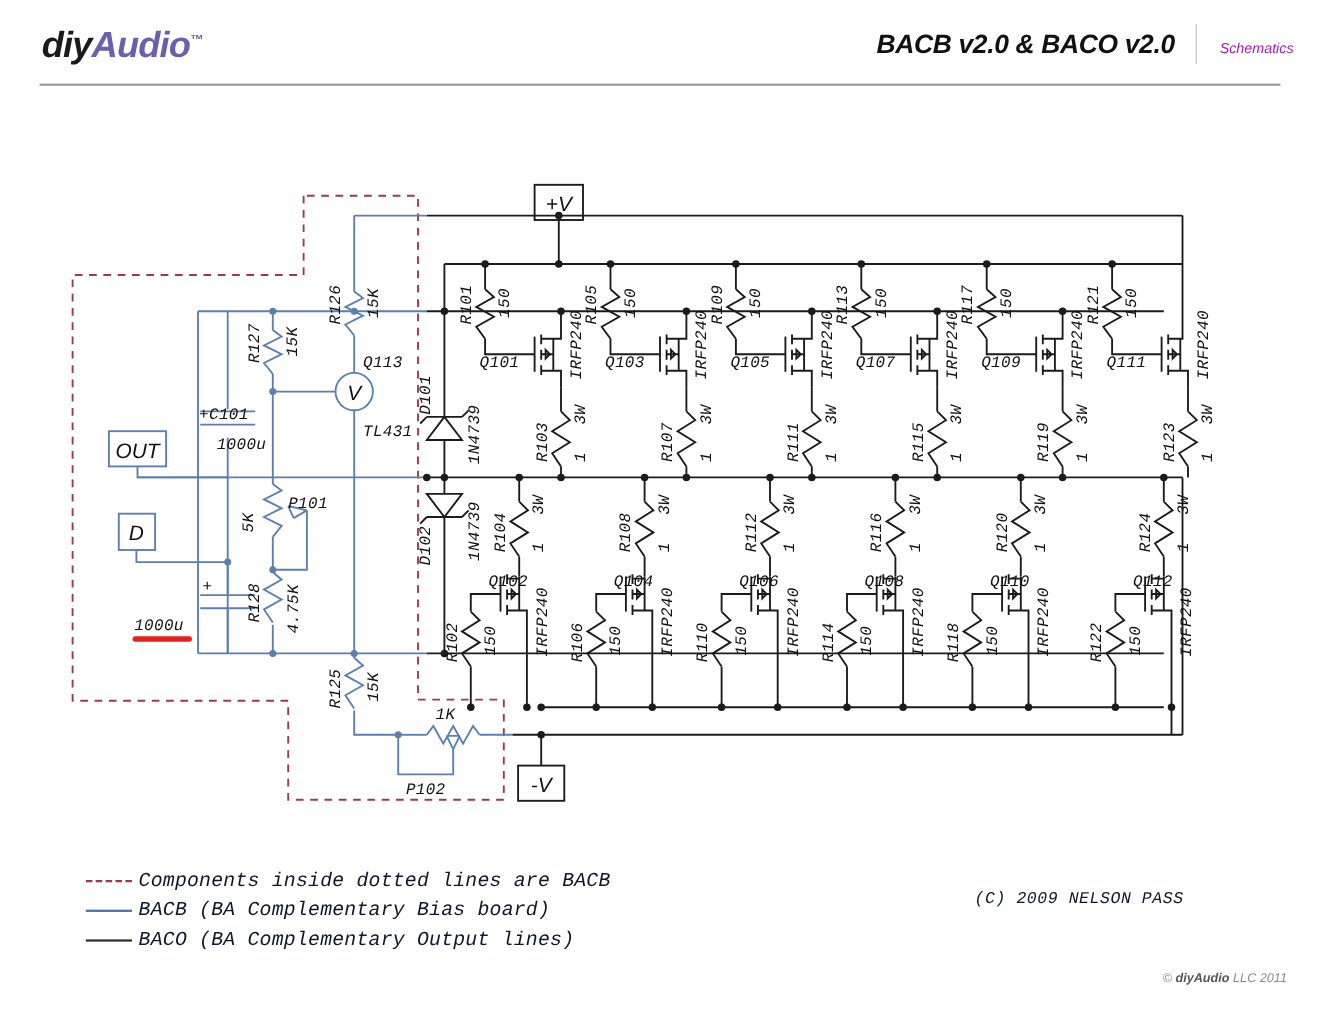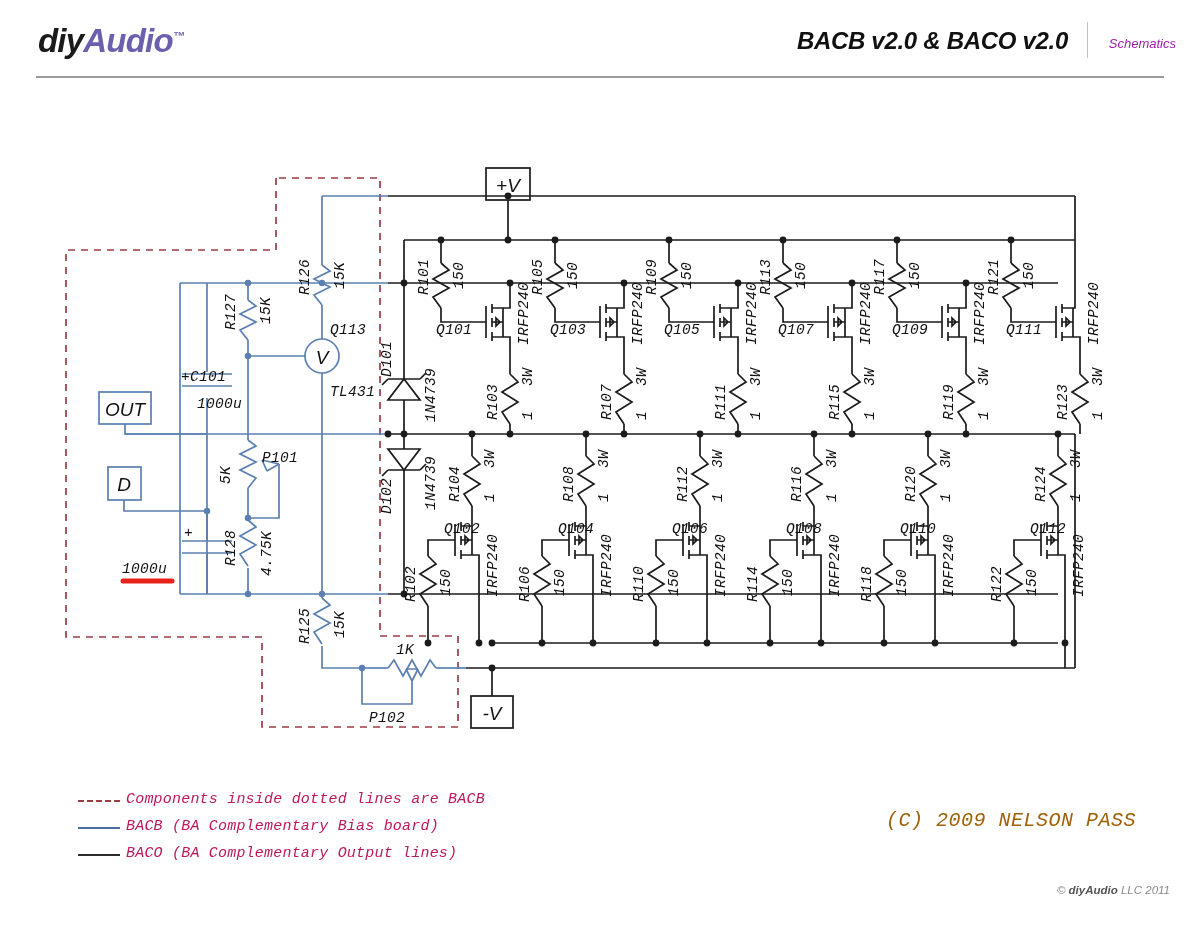--- a/index.html
+++ b/index.html
@@ -12,29 +12,29 @@
   .logo .diy{color:#1a1a1a;}
   .logo .audio{color:#6b5fae;}
   .logo .tm{color:#6b5fae;font-size:12px;vertical-align:super;font-weight:bold;}
   .doctitle{position:absolute;right:132px;top:27px;font-size:24px;font-weight:bold;color:#111;white-space:nowrap;
             font-family:"Liberation Sans",sans-serif;letter-spacing:-0.3px;}
   .vdiv{position:absolute;right:112px;top:22px;width:1px;height:36px;background:#bfbfbf;}
   .subtitle{position:absolute;right:24px;top:36px;font-size:13px;color:#a21caf;white-space:nowrap;}
   .hrule{position:absolute;left:36px;top:76px;width:1128px;height:2px;background:#9a9a9a;}
 
   
-  .copyright{position:absolute;left:886px;top:809px;font-size:20px;color:#a16207;
+  .copyright{position:absolute;left:886px;top:809px;font-size:15px;color:#0f172a;
              font-family:"Liberation Mono",monospace;letter-spacing:0.5px;white-space:nowrap;}
   .diyfoot{position:absolute;right:30px;top:884px;font-size:11.5px;color:#8a8a8a;white-space:nowrap;}
   .diyfoot b{color:#555;}
 
   
   .legend{position:absolute;left:78px;top:789px;}
   .legrow{position:relative;height:27px;}
-  .legtext{position:absolute;left:48px;top:2px;font-size:15px;color:#be185d;
+  .legtext{position:absolute;left:48px;top:2px;font-size:18px;color:#0f172a;
            font-family:"Liberation Mono",monospace;white-space:nowrap;letter-spacing:0.2px;}
   .legline{position:absolute;left:0;top:11px;width:42px;height:0;}
   .l-dash{border-top:2px dashed #9c3b44;}
   .l-blue{border-top:2px solid #4a6fa0;}
   .l-black{border-top:2px solid #2b2b2b;}
 
   svg{position:absolute;left:0;top:0;}
   .w-b{stroke:#5a7fb0;stroke-width:1.7;fill:none;}   
   .w-k{stroke:#1b1b1b;stroke-width:1.7;fill:none;}   
   .dotbox{stroke:#9c3b44;stroke-width:1.7;fill:none;stroke-dasharray:7 6;}

